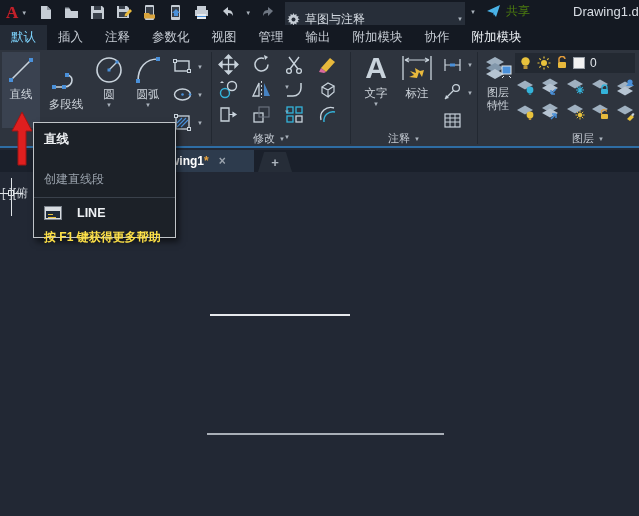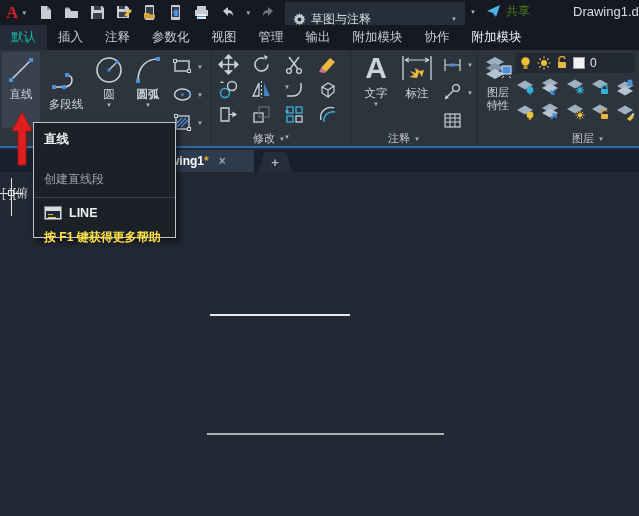--- a/index.html
+++ b/index.html
@@ -19,38 +19,38 @@
   .alogo .a {
     color:#c2212b; font-weight:bold; font-size:17px; font-family:"Liberation Serif", serif;
     text-shadow:0 0 1px #7d1016; line-height:1;
   }
   .caret { font-size:6px; color:#aab2bc; line-height:1; }
   .qat { display:flex; align-items:center; gap:9px; margin-left:4px; }
   .qat .qi { width:17px; height:17px; color:#c6cdd5; position:relative; }
   .qi.dim { color:#6e7682; }
   .ws-pill {
     position:absolute; left:285px; top:2px; width:180px; height:34px;
-    background:#272e39; display:flex; align-items:center; gap:5px; padding:0 8px;
+    background:#272e39; display:flex; align-items:center; gap:5px; padding:0 2px;
   }
   .ws-pill .wstext { font-size:12px; color:#d2d8df; flex:1; }
   .qat-overflow { position:absolute; left:470px; top:9px; }
   .share { position:absolute; left:486px; top:3px; display:flex; align-items:center; gap:5px; }
   .share .sharelabel { font-size:12px; color:#4d7c0f; }
   .doctitle {
     position:absolute; right:0; top:4px; width:66px; overflow:hidden; white-space:nowrap;
     font-size:13px; color:#d9dee5;
   }
 
   
   .ribbontabs {
     position:absolute; left:0; top:25px; width:639px; height:25px;
     background:#141922; display:flex; align-items:stretch; z-index:3; font-size:12.5px;
   }
   .rtab { padding:0 11px; display:flex; align-items:center; color:#c6ccd4; }
-  .rtab.active { background:#242b36; color:#14b8a6;text-align:center; }
+  .rtab.active { background:#242b36; color:#7dd3fc;text-align:center; }
   .rtab.featured { color:#eef2f6; }
 
   
   .ribbon {
     position:absolute; left:0; top:50px; width:639px; height:98px;
     background:#2e343e; z-index:3; border-bottom:2px solid #2e6da4;
   }
   .psep { position:absolute; top:2px; height:92px; width:1px; background:#222831; }
   .panel-label {
     position:absolute; top:81px; font-size:11px; color:#c4cad2;
@@ -109,21 +109,21 @@
   }
   .tooltip-preview .pline { position:absolute; left:0; top:24px; width:14px; height:2px; background:#8d939a; }
   .tooltip {
     position:absolute; left:33px; top:122px; width:143px; height:116px;
     background:#1c2128; border:1px solid #c0c4c8; box-shadow:3px 4px 6px rgba(0,0,0,.55);
     z-index:10; padding:8px 10px 6px 10px;
   }
   .tt-title { font-size:12.5px; font-weight:bold; color:#eef1f4; }
   .tt-desc { font-size:12px; color:#9aa3ad; margin-top:23px; }
   .tt-sep { height:1px; background:#3a414b; margin:9px -10px 8px -10px; }
-  .tt-cmdrow { display:flex; align-items:flex-end; gap:7px; }
+  .tt-cmdrow { display:flex; align-items:flex-end; gap:15px; }
   .tt-cmd { font-size:12.5px; font-weight:bold; color:#eef1f4; }
   .tt-help { font-size:12px; font-weight:bold; color:#fde047; margin-top:9px; }
   .cmdicon { width:18px; height:14px; background:#d8dce0; position:relative; border:1px solid #7b828b; }
   .cmdicon .inner { position:absolute; left:1px; top:4px; right:1px; bottom:1px; background:#1d2a3a; }
   .cmdicon .y1 { position:absolute; left:3px; top:7px; width:5px; height:1px; background:#e8c23c; }
   .cmdicon .y2 { position:absolute; left:3px; top:10px; width:8px; height:1px; background:#e8c23c; }
 
   
   .redarrow { position:absolute; left:11px; top:111px; z-index:11; }
 </style>
@@ -258,21 +258,21 @@
   <div class="bigtool" style="left:92px; top:5px; width:34px;">
     <svg width="32" height="30" viewBox="0 0 32 30">
       <circle cx="16" cy="15" r="12" fill="none" stroke="#c9d3dc" stroke-width="1.6"></circle>
       <line x1="16" y1="15" x2="24" y2="7" stroke="#c9d3dc" stroke-width="1.2"></line>
       <rect x="14.5" y="13.5" width="3" height="3" fill="#4a90d9"></rect>
         <rect x="22.5" y="5.5" width="3" height="3" fill="#4a90d9"></rect>
       </svg>
     <span class="lbl">圆</span>
     <span class="caret">▼</span>
   </div>
-  <div class="bigtool" style="left:128px; top:5px; width:40px;font-weight:bold;">
+  <div class="bigtool" style="left:128px; top:5px; width:40px;">
     <svg width="32" height="30" viewBox="0 0 32 30">
       <path d="M6 26 C6 12 14 4 26 4" fill="none" stroke="#c9d3dc" stroke-width="1.6"></path>
       <rect x="4" y="24" width="4" height="4" fill="#4a90d9"></rect>
         <rect x="24" y="2" width="4" height="4" fill="#4a90d9"></rect>
       </svg>
     <span class="lbl">圆弧</span>
     <span class="caret">▼</span>
   </div>
   <div class="minicol" style="left:172px; top:6px;">
     <div class="minirow">

